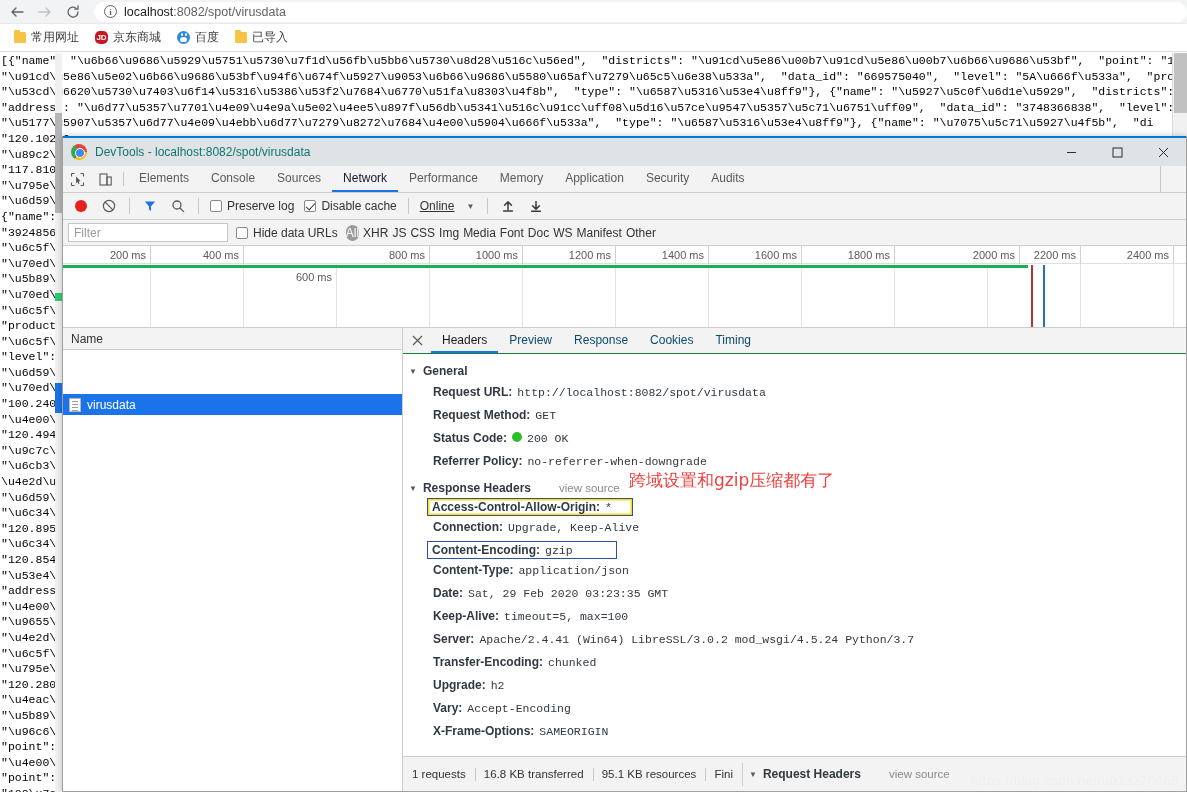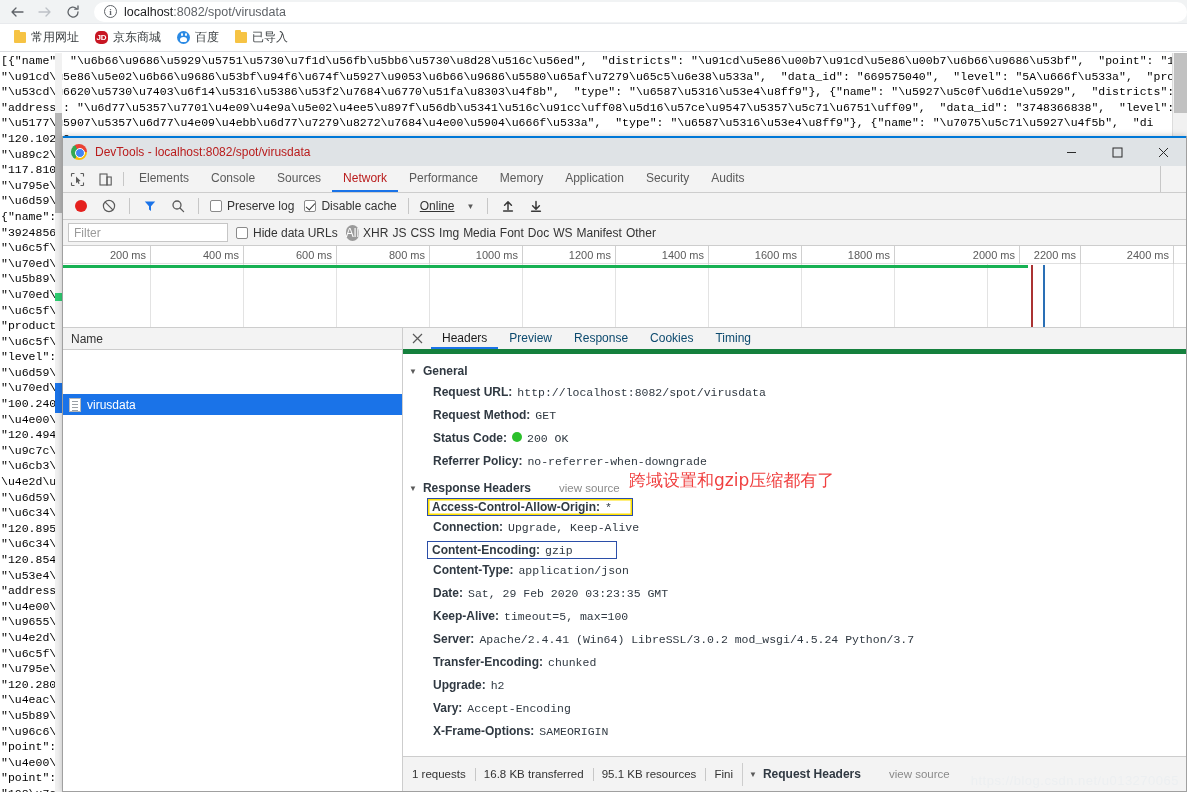--- a/index.html
+++ b/index.html
@@ -99,21 +99,21 @@
   .chrome-logo {
     width: 16px; height: 16px; border-radius: 50%;
     background: conic-gradient(from -30deg, #ea4335 0deg 120deg, #fbbc05 120deg 240deg, #34a853 240deg 360deg);
     position: relative; flex: 0 0 auto;
   }
   .chrome-logo:after {
     content:""; position:absolute; left:4px; top:4px; width:8px; height:8px;
     border-radius:50%; background:#4285f4; border:1.2px solid #fff;
   }
   .dt-title {
-    margin-left: 8px; font-size: 12px; color: #b91c1c; flex: 1;
+    margin-left: 8px; font-size: 12px; color: #0f766e; flex: 1;
   }
   .win-btns { display: flex; align-items: center; height: 30px; }
   .win-btn {
     width: 46px; height: 30px; display: flex; align-items: center; justify-content: center;
     color: #2b2b2b; font-size: 12px;
   }
   .win-btn svg { display:block; }
 
   .dt-tabs {
     height: 27px; background: #f3f3f3; border-bottom: 1px solid #cdcdcd;
@@ -121,21 +121,21 @@
   }
   .dt-icon-btn {
     width: 28px; display: flex; align-items: center; justify-content: center;
     color: #5a5a5a;
   }
   .dt-sep { width: 1px; background: #c7c7c7; margin: 6px 4px; }
   .dt-tab {
     padding: 0 11px; display: flex; align-items: center; font-size: 12px;
     color: #5a5a5a; border-bottom: 2px solid transparent;
   }
-  .dt-tab.active { color: #b91c1c; border-bottom-color: #1a73e8; }
+  .dt-tab.active { color: #0f172a; border-bottom-color: #1a73e8; }
   .dt-tabs-spacer { flex: 1; }
   .dt-tabs-right { width: 26px; border-left: 1px solid #c7c7c7; }
 
   .net-toolbar {
     height: 27px; background: #f3f3f3; border-bottom: 1px solid #cdcdcd;
     display: flex; align-items: center; padding-left: 5px; gap: 2px; flex: 0 0 auto;
   }
   .rec-dot { width: 12px; height: 12px; border-radius: 50%; background: #e5211e; }
   .tb-btn { width: 26px; height: 24px; display: flex; align-items: center; justify-content: center; color: #5a5a5a; }
   .tb-vsep { width: 1px; height: 16px; background: #c7c7c7; margin: 0 5px; }
@@ -200,21 +200,21 @@
   .doc-icon:after {
     content: ""; position: absolute; left: 2px; top: 2px; right: 2px; height: 1px;
     background: #9aa0a6;
     box-shadow: 0 3px 0 #9aa0a6, 0 6px 0 #9aa0a6, 0 9px 0 #9aa0a6;
   }
   .req-rest { flex: 1; background: #fff; }
 
   
   .det-panel { flex: 1; display: flex; flex-direction: column; min-width: 0; background: #fff; }
   .det-tabs {
-    height: 26px; background: #f3f3f3; border-bottom: 5px solid #15803d;
+    height: 26px; background: #f3f3f3; border-bottom: 1px solid #15803d;
     display: flex; align-items: stretch; flex: 0 0 auto;
   }
   .det-close {
     width: 28px; display: flex; align-items: center; justify-content: center;
     color: #5a5a5a; font-size: 13px;
   }
   .det-tab {
     padding: 0 11px; display: flex; align-items: center; font-size: 12px;
     color: #0c4a6e; border-bottom: 2px solid transparent;
   }
@@ -456,21 +456,21 @@
       <span class="ftype">Doc</span>
       <span class="ftype">WS</span>
       <span class="ftype">Manifest</span>
       <span class="ftype">Other</span>
     </div>
 
     <div class="overview">
       <div class="ov-ruler" id="ov-ruler">
           <div class="ov-tick" style="left: -5px; width: 93px;">200 ms</div>
           <div class="ov-tick" style="left: 88px; width: 93px;">400 ms</div>
-          <div class="ov-tick" style="left: 181px; width: 93px;">600 ms</div>
+          <div class="ov-tick" style="left: 181px; width: 93px; margin-top: 22px;">600 ms</div>
           <div class="ov-tick" style="left: 274px; width: 93px;">800 ms</div>
           <div class="ov-tick" style="left: 367px; width: 93px;">1000 ms</div>
           <div class="ov-tick" style="left: 460px; width: 93px;">1200 ms</div>
           <div class="ov-tick" style="left: 553px; width: 93px;">1400 ms</div>
           <div class="ov-tick" style="left: 646px; width: 93px;">1600 ms</div>
           <div class="ov-tick" style="left: 739px; width: 93px;">1800 ms</div>
           <div class="ov-tick" style="left: 864px; width: 93px;">2000 ms</div>
           <div class="ov-tick" style="left: 925px; width: 93px;">2200 ms</div>
           <div class="ov-tick" style="left: 1018px; width: 93px;">2400 ms</div>
         </div>

